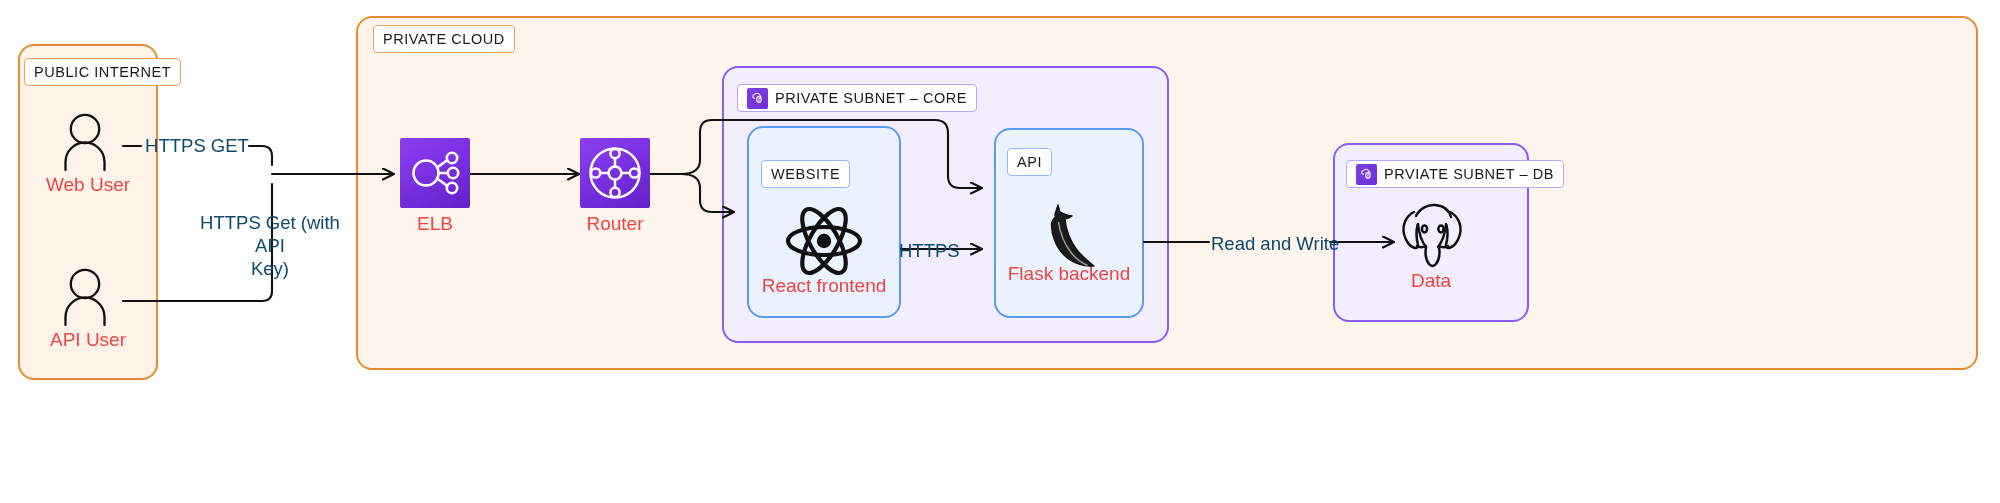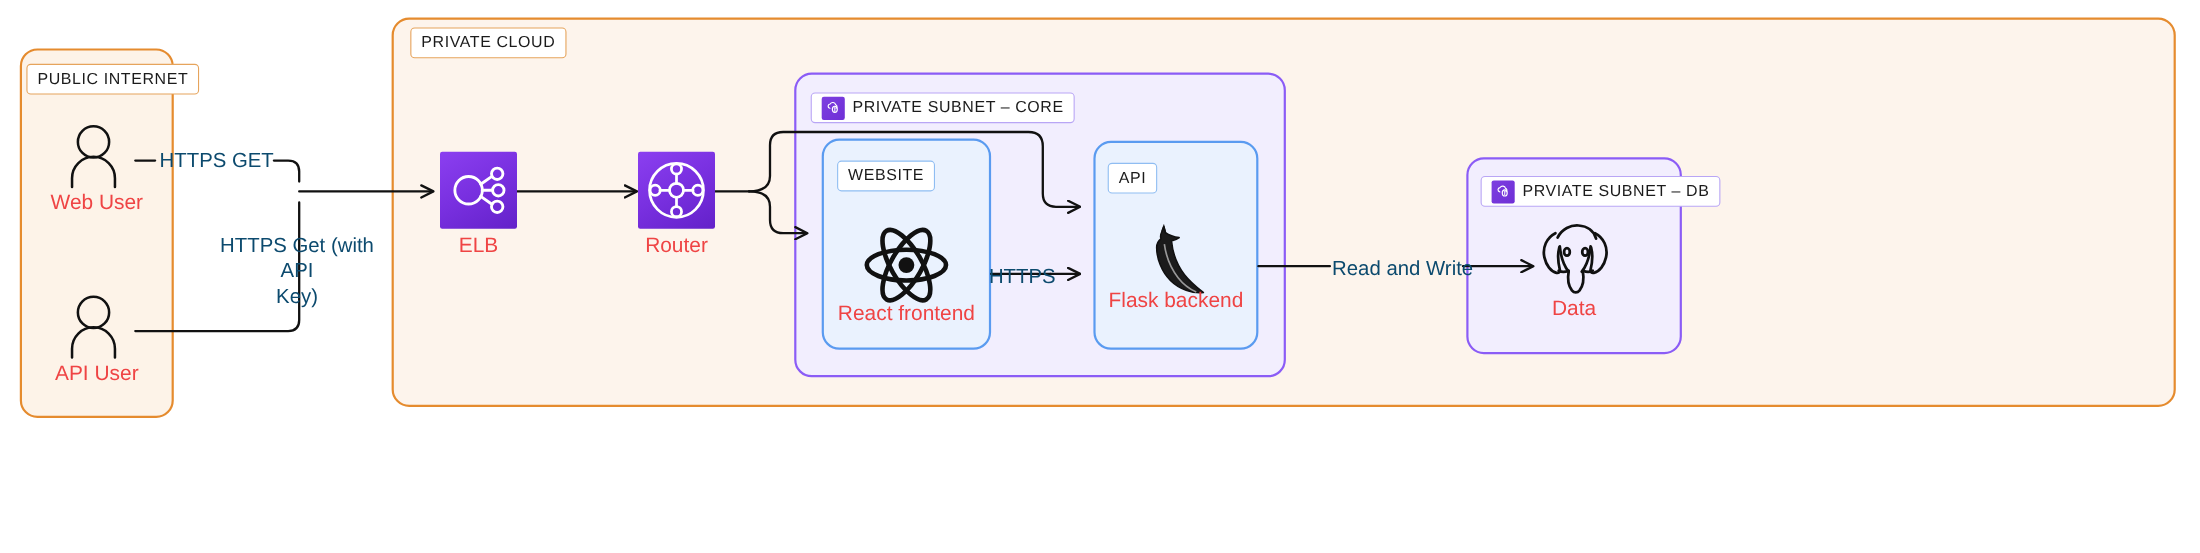--- a/index.html
+++ b/index.html
@@ -113,21 +113,21 @@
     <span class="chip-ico">
       <svg width="15" height="15" viewBox="0 0 24 24">
         <path d="M7.2 11.8a3.1 3.1 0 0 1 .35-6.17 4.3 4.3 0 0 1 7.9 1.1 2.8 2.8 0 0 1 .6 5.07" fill="none" stroke="#ffffff" stroke-width="1.7" stroke-linecap="round" stroke-linejoin="round"></path>
         <ellipse cx="14.3" cy="13.4" rx="3.6" ry="4.5" fill="none" stroke="#ffffff" stroke-width="1.7"></ellipse>
         <path d="M14.3 10.6 L14.3 16.2" stroke="#ffffff" stroke-width="1.5" stroke-linecap="round"></path>
       </svg>
     </span>
     <span class="chip-label">PRVIATE SUBNET – DB</span>
   </div>
 
-  <div class="chip chip-blue" style="left:761px;top:146px;">
+  <div class="chip chip-blue" style="left:761px;top:160px;">
     <span class="chip-label">WEBSITE</span>
   </div>
 
   <div class="chip chip-blue" style="left:1007px;top:148px;">
     <span class="chip-label">API</span>
   </div>
 
   <div class="glyph" style="left:58px;top:112px;">
     <svg width="54" height="62" viewBox="0 0 54 62">
       <circle cx="27" cy="17" r="14.2" fill="none" stroke="#111" stroke-width="2.3"></circle>

